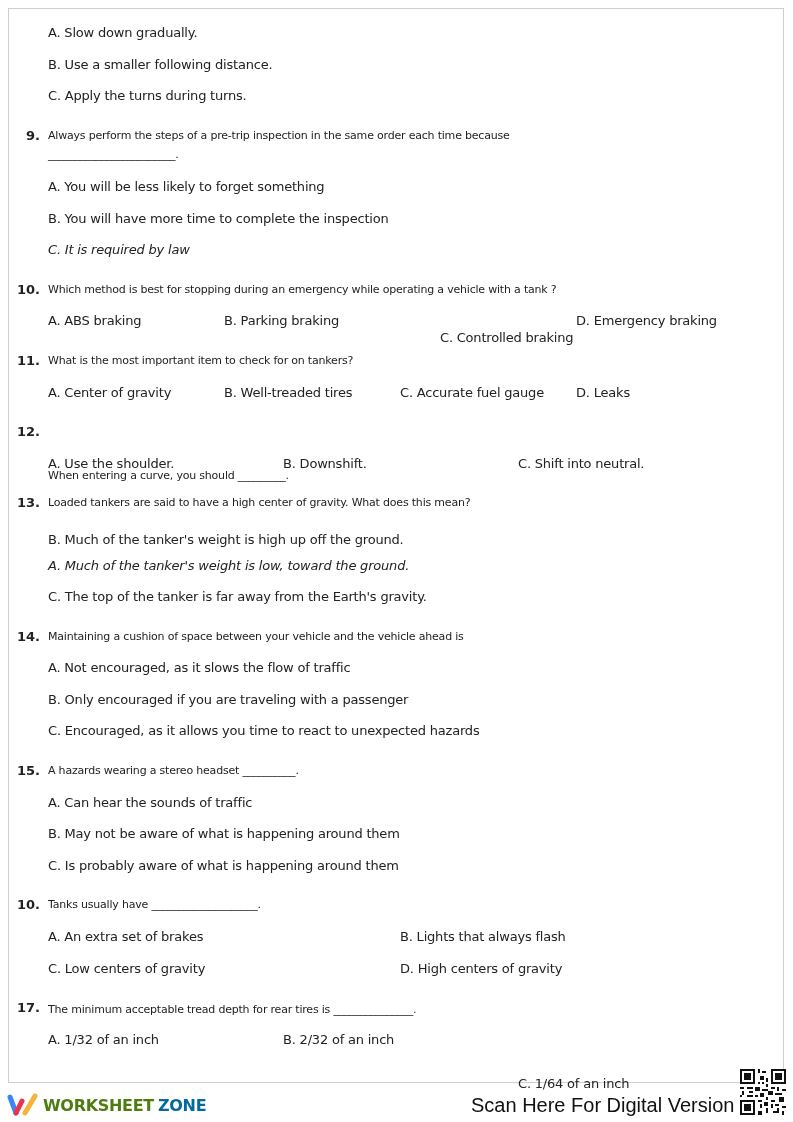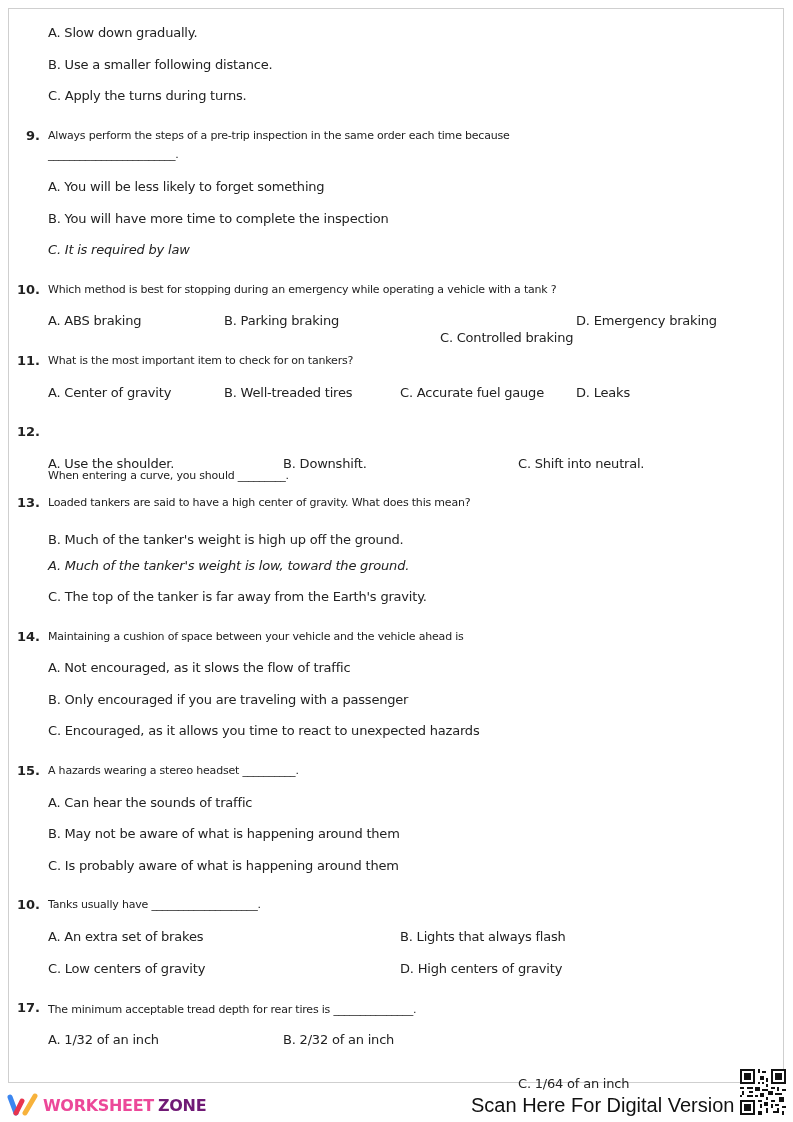--- a/index.html
+++ b/index.html
@@ -5,22 +5,22 @@
   html, body { margin: 0; padding: 0; background: #ffffff; }
   body { width: 793px; height: 1122px; position: relative; overflow: hidden;
          font-family: "DejaVu Sans", sans-serif; color: #222; }
   .frame { position: absolute; left: 8px; top: 8px; width: 776px; height: 1075px;
            border: 1px solid #cfcfcf; box-sizing: border-box; }
   .line { position: absolute; font-size: 11px; line-height: 16px; white-space: nowrap; letter-spacing: -0.2px; }
   .qnum { position: absolute; font-weight: bold; font-size: 13px; line-height: 16px; text-align: right; width: 34px; left: 6px; }
   .opt { position: absolute; font-size: 13px; line-height: 16px; white-space: nowrap; letter-spacing: -0.2px; }
   .footer-logo { position: absolute; left: 7px; top: 1093px; display: flex; align-items: center; }
   .logo-text { font-family: "DejaVu Sans", sans-serif; font-weight: bold; font-size: 16px; margin-left: 4px; letter-spacing: -0.3px; }
-  .logo-ws { color: #ec4899; }
-  .logo-zone { color: #701a75; margin-left: 4px; }
+  .logo-ws { color: #4d7c0f; }
+  .logo-zone { color: #0369a1; margin-left: 4px; }
   .scan { position: absolute; left: 471px; top: 1094px; font-family: "Liberation Sans", sans-serif; font-size: 20px; color: #111; }
   .qr { position: absolute; left: 740px; top: 1069px; width: 46px; height: 46px; }
 </style>
 </head>
 <body>
 
 <div class="frame"></div>
 
 <div class="opt" style="left:48px; top:25px;">A. Slow down gradually.</div>
 <div class="opt" style="left:48px; top:57px;">B. Use a smaller following distance.</div>

